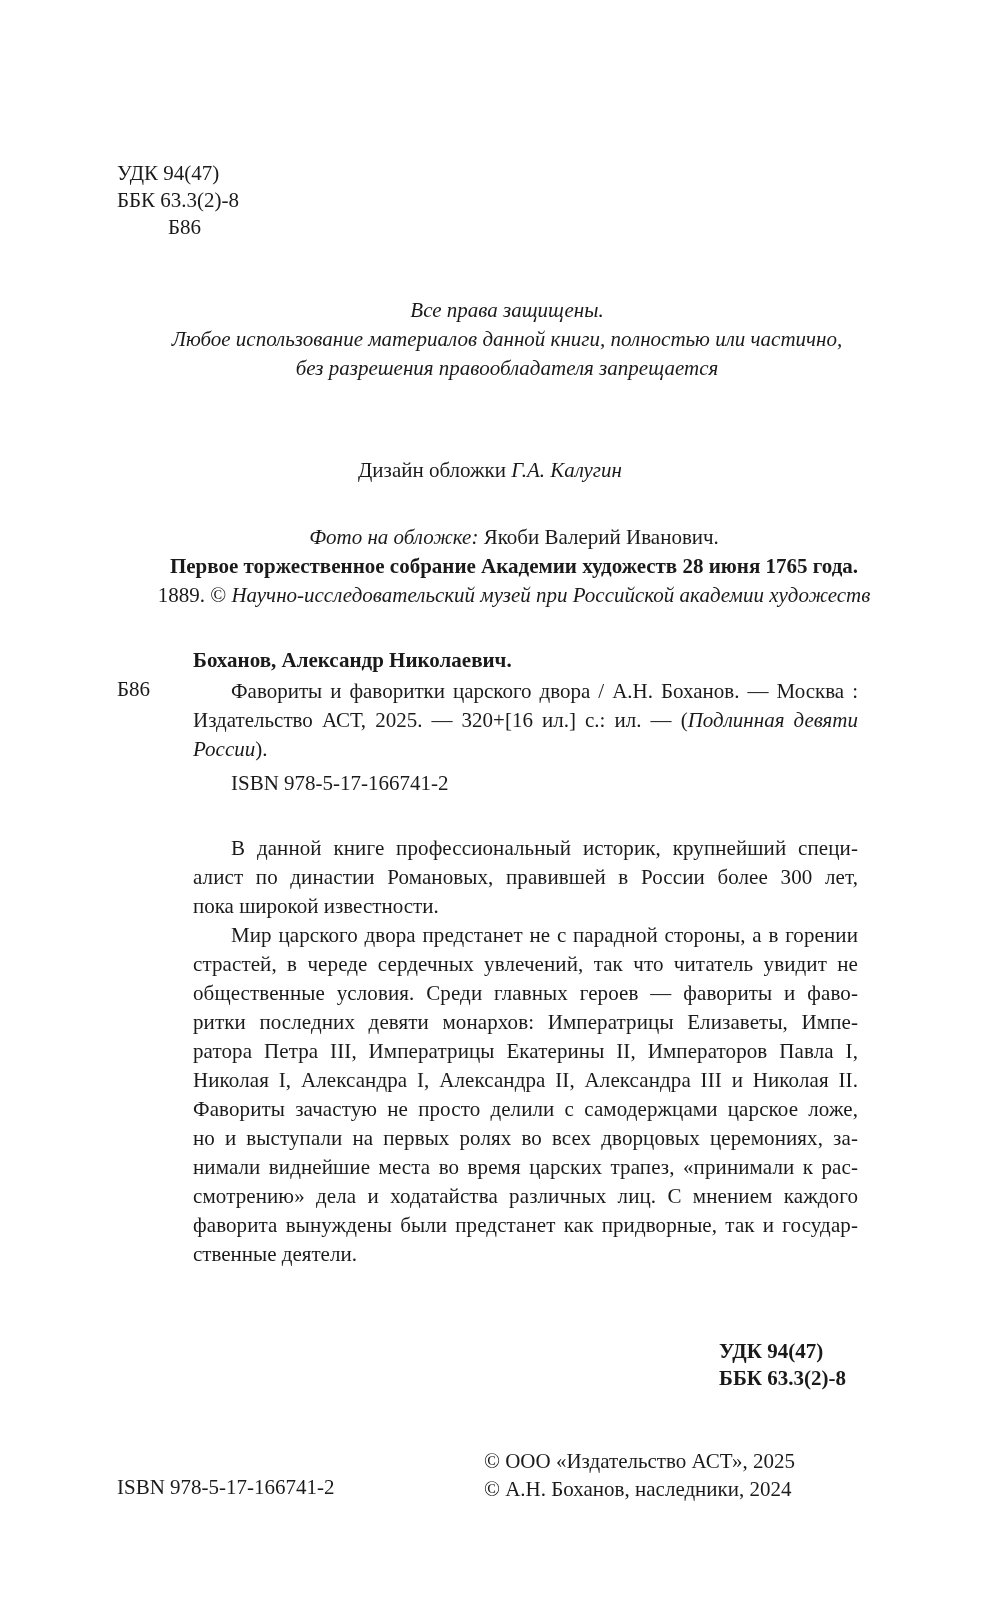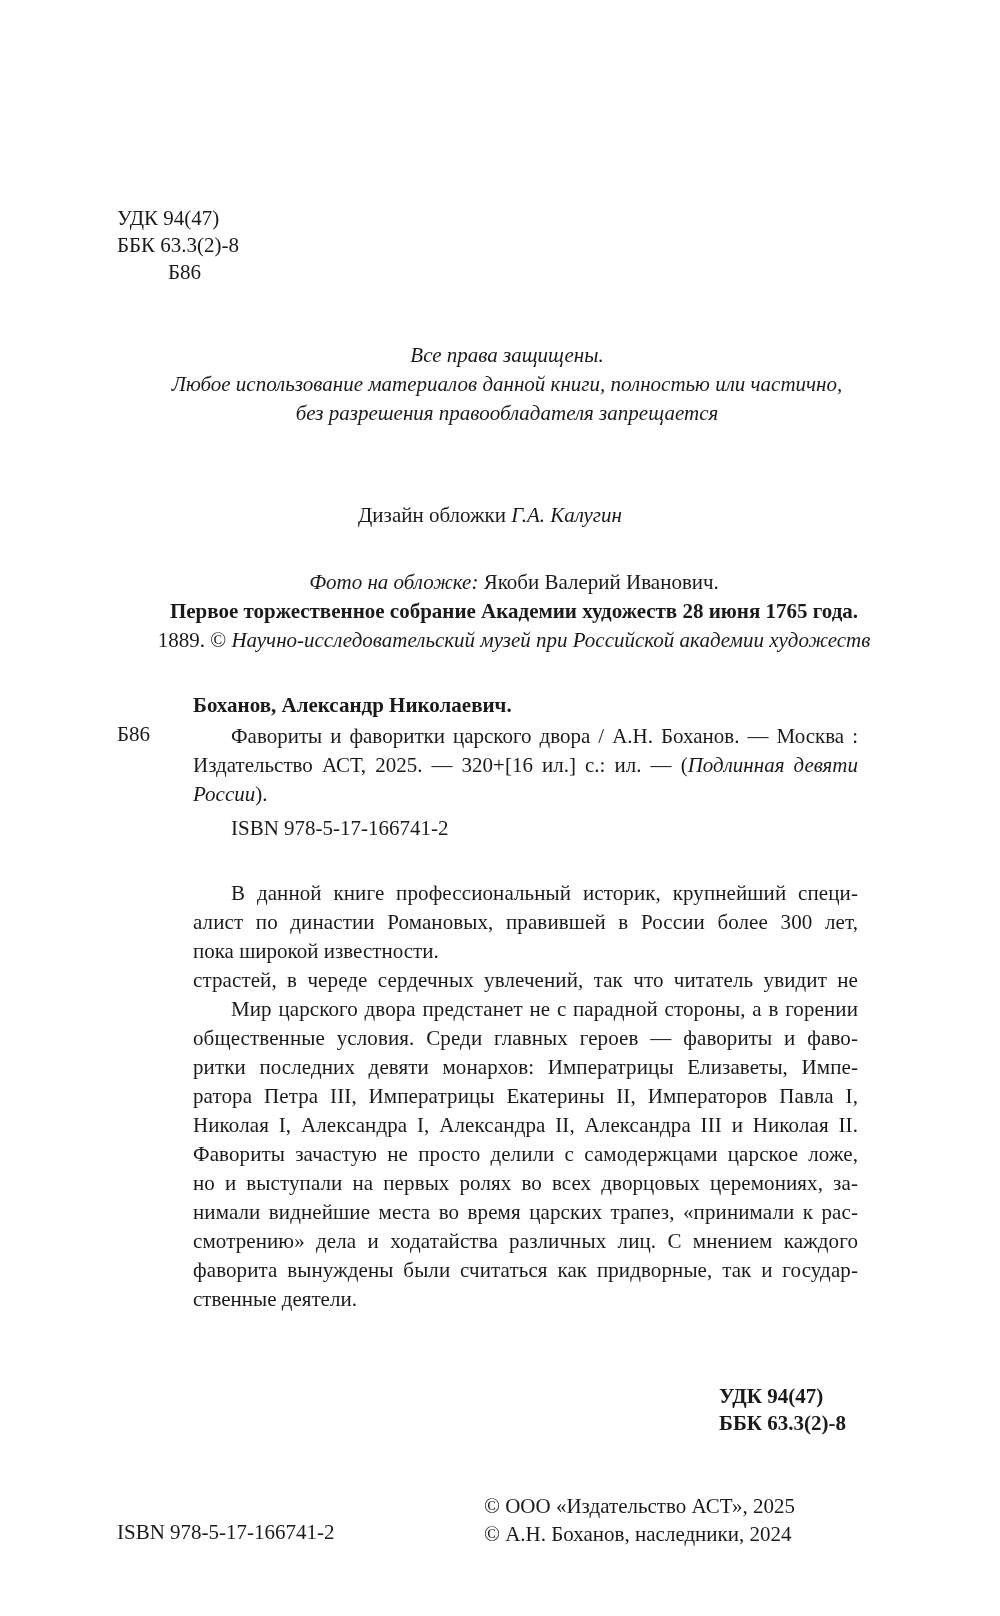--- a/index.html
+++ b/index.html
@@ -9,21 +9,21 @@
     }
     body {
       width: 1000px;
       height: 1616px;
       position: relative;
       overflow: hidden;
       font-family: "Liberation Serif", "DejaVu Serif", serif;
       color: #1a1a1a;
       font-size: 21px;
     }
-    .abs { position: absolute; white-space: nowrap; margin-top: 45px; }
+    .abs { position: absolute; white-space: nowrap; }
     .it { font-style: italic; }
     .b { font-weight: bold; }
 
     
     .class-block { left: 117px; top: 160px; line-height: 27px; }
     .class-block .b86 { padding-left: 51px; }
 
     
     .rights { left: 7px; width: 1000px; top: 296px; text-align: center; line-height: 29px; font-style: italic; }
     
@@ -90,31 +90,31 @@
 </div>
 <div class="abs bib-isbn">ISBN 978-5-17-166741-2</div>
 
 <div class="abs annot">
   <div>
     <span class="jline indent">В данной книге профессиональный историк, крупнейший специ-</span>
     <span class="jline">алист по династии Романовых, правившей в России более 300 лет,</span>
     <span class="lline">пока широкой известности.</span>
   </div>
   <div>
+    <span class="jline indent">Мир царского двора предстанет не с парадной стороны, а в горении</span>
     <span class="jline">страстей, в череде сердечных увлечений, так что читатель увидит не</span>
-    <span class="jline indent">Мир царского двора предстанет не с парадной стороны, а в горении</span>
     <span class="jline">общественные условия. Среди главных героев — фавориты и фаво-</span>
     <span class="jline">ритки последних девяти монархов: Императрицы Елизаветы, Импе-</span>
     <span class="jline">ратора Петра III, Императрицы Екатерины II, Императоров Павла I,</span>
     <span class="jline">Николая I, Александра I, Александра II, Александра III и Николая II.</span>
     <span class="jline">Фавориты зачастую не просто делили с самодержцами царское ложе,</span>
     <span class="jline">но и выступали на первых ролях во всех дворцовых церемониях, за-</span>
     <span class="jline">нимали виднейшие места во время царских трапез, «принимали к рас-</span>
     <span class="jline">смотрению» дела и ходатайства различных лиц. С мнением каждого</span>
-    <span class="jline">фаворита вынуждены были считаться как придворные, так и государ-</span>
+    <span class="jline">фаворита вынуждены были предстанет как придворные, так и государ-</span>
     <span class="lline">ственные деятели.</span>
   </div>
 </div>
 
 <div class="abs udk2">
   <div>УДК 94(47)</div>
   <div>ББК 63.3(2)-8</div>
 </div>
 
 <div class="abs isbn-foot">ISBN 978-5-17-166741-2</div>

